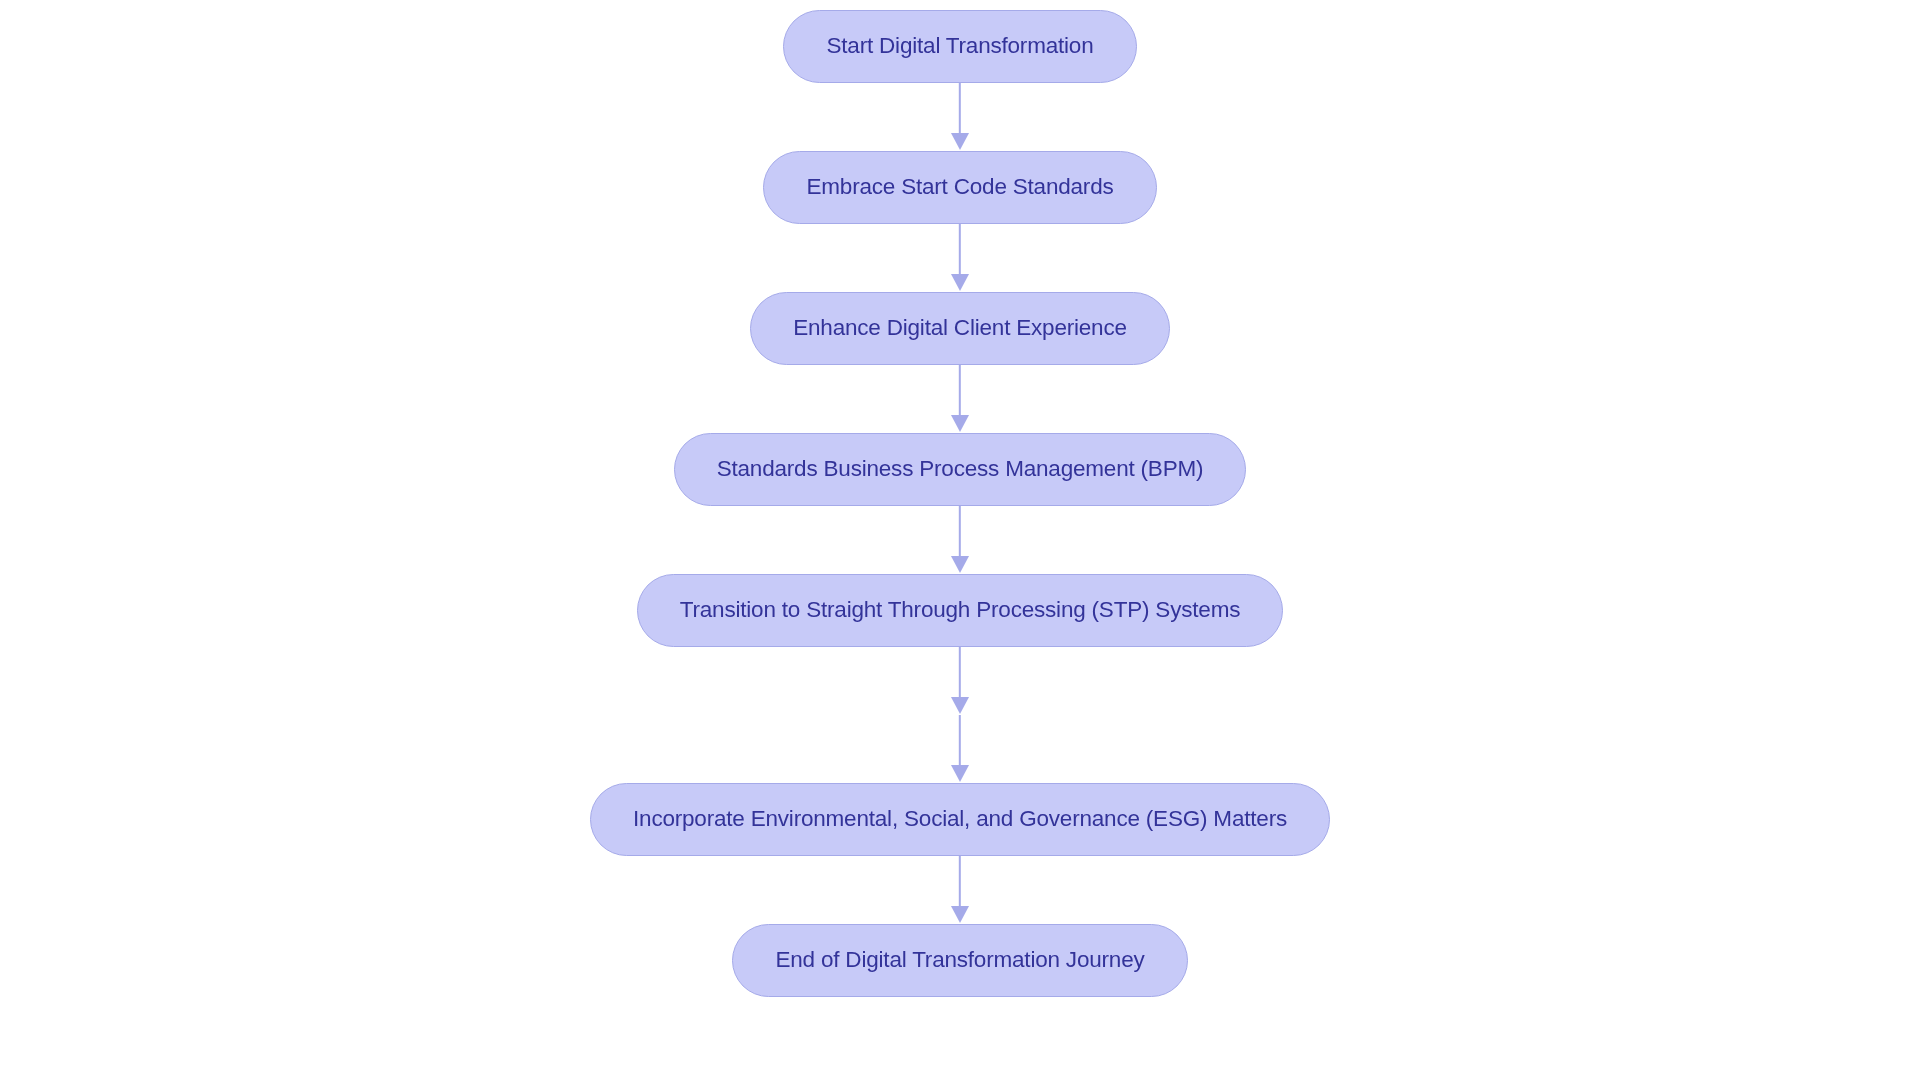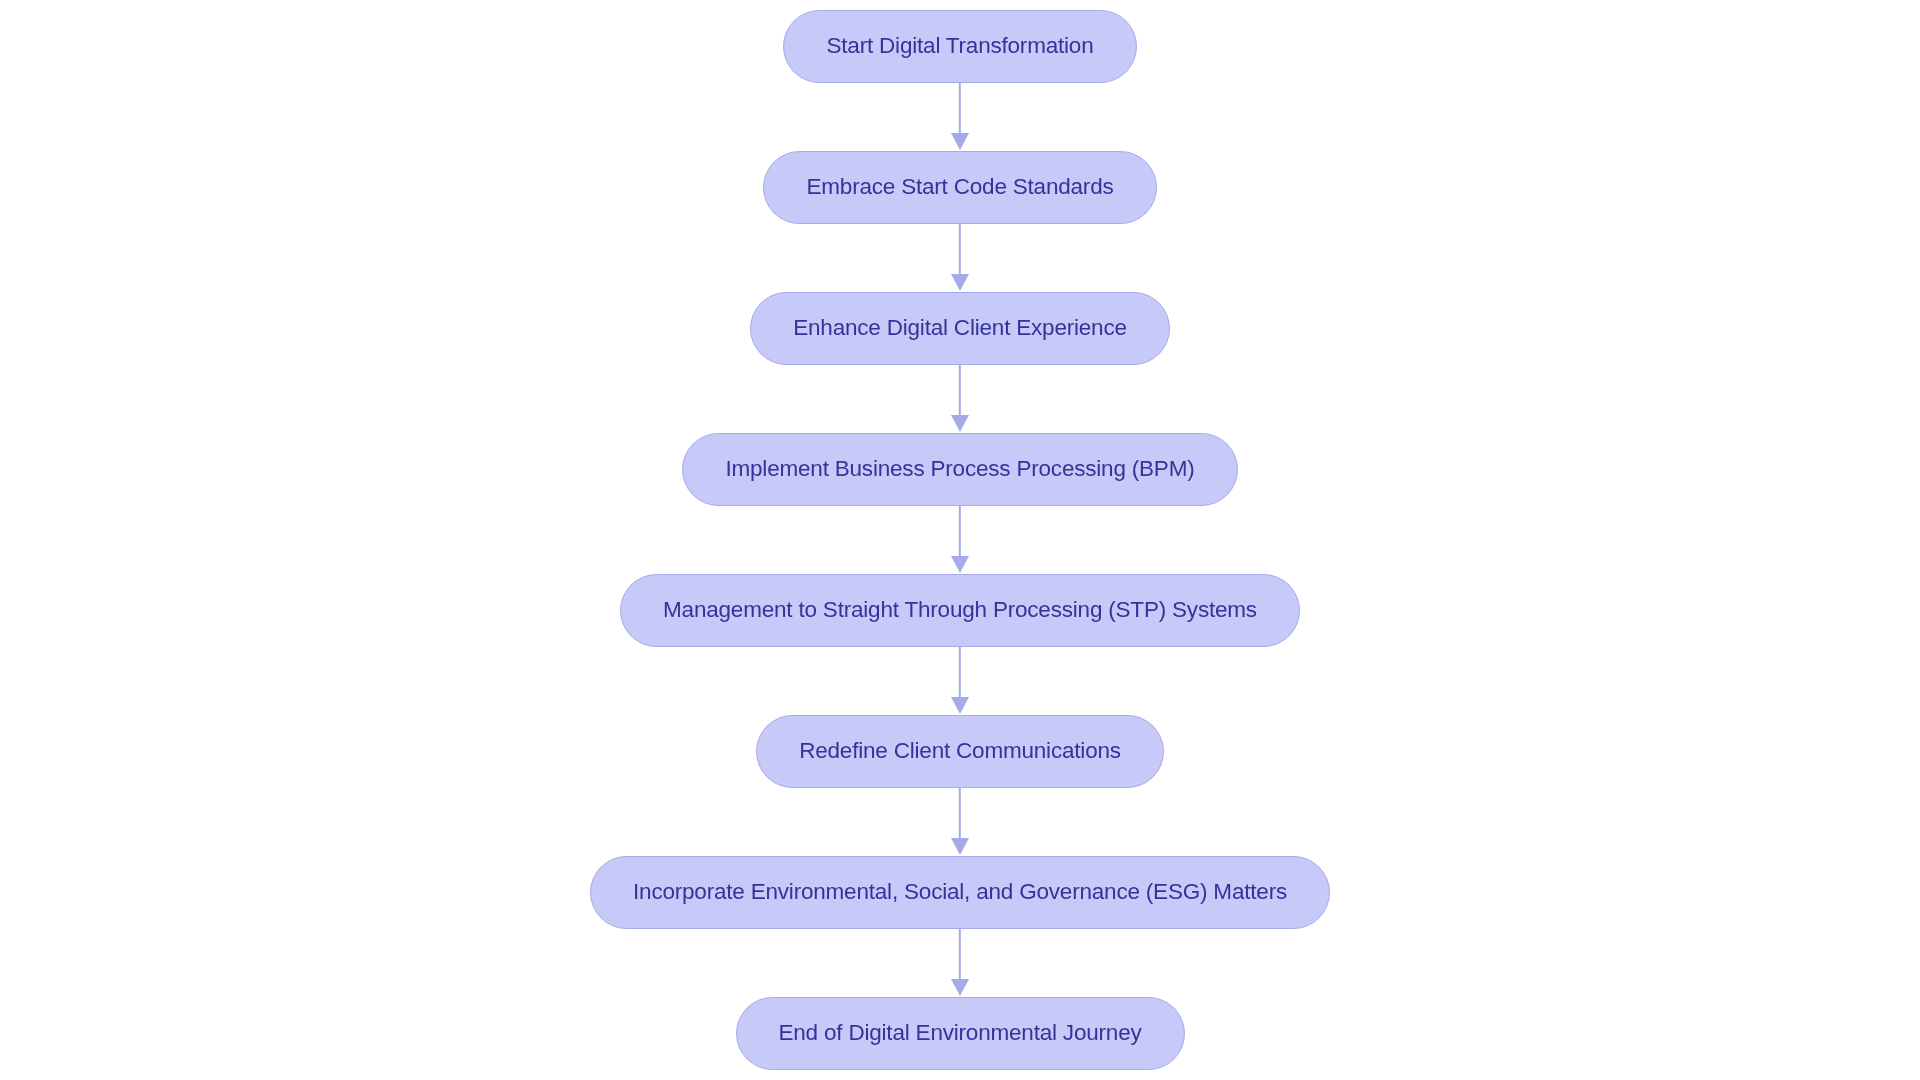--- a/index.html
+++ b/index.html
@@ -110,53 +110,50 @@
     <div class="node">
       <span class="node-label">Enhance Digital Client Experience</span>
     </div>
 
     <div class="connector">
       <div class="connector-line"></div>
       <div class="connector-head"></div>
     </div>
 
     <div class="node">
-      <span class="node-label">Implement Business Process Processing (BPM)</span>
+      <span class="node-label">Standards Business Process Management (BPM)</span>
     </div>
 
     <div class="connector">
       <div class="connector-line"></div>
       <div class="connector-head"></div>
     </div>
 
     <div class="node">
-      <span class="node-label">Management to Straight Through Processing (STP) Systems</span>
+      <span class="node-label">Transition to Straight Through Processing (STP) Systems</span>
     </div>
 
     <div class="connector">
       <div class="connector-line"></div>
       <div class="connector-head"></div>
     </div>
 
-    <div class="node">
-      <span class="node-label">Redefine Client Communications</span>
-    </div>
 
     <div class="connector">
       <div class="connector-line"></div>
       <div class="connector-head"></div>
     </div>
 
     <div class="node">
       <span class="node-label">Incorporate Environmental, Social, and Governance (ESG) Matters</span>
     </div>
 
     <div class="connector">
       <div class="connector-line"></div>
       <div class="connector-head"></div>
     </div>
 
     <div class="node">
-      <span class="node-label">End of Digital Environmental Journey</span>
+      <span class="node-label">End of Digital Transformation Journey</span>
     </div>
 
   </div>
 </div>
 
 </body></html>

